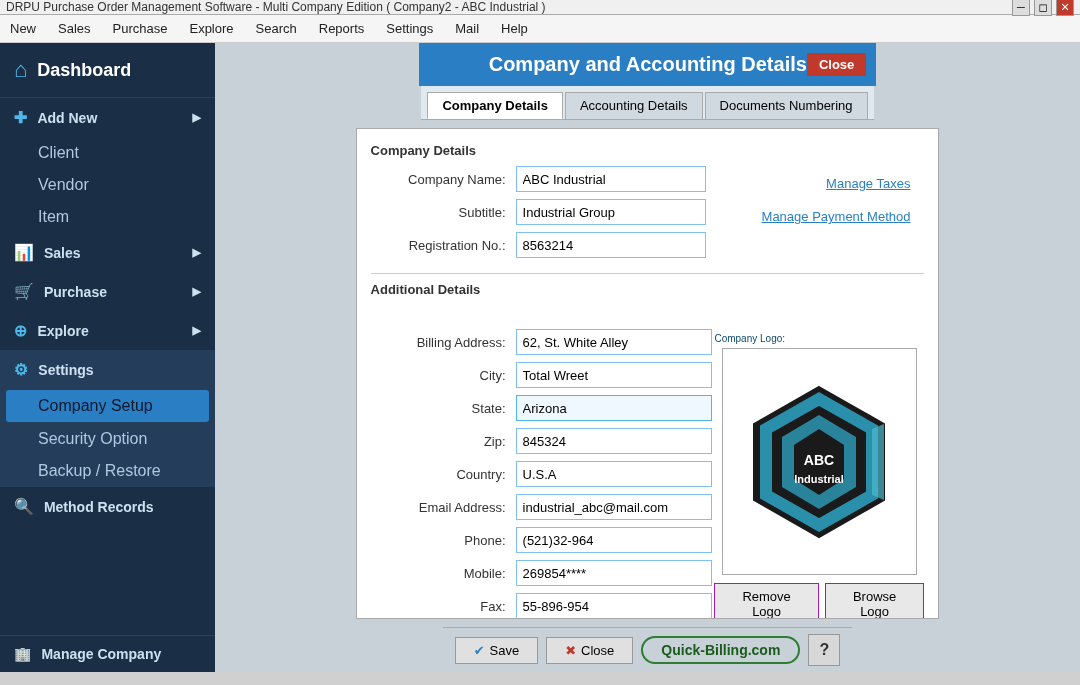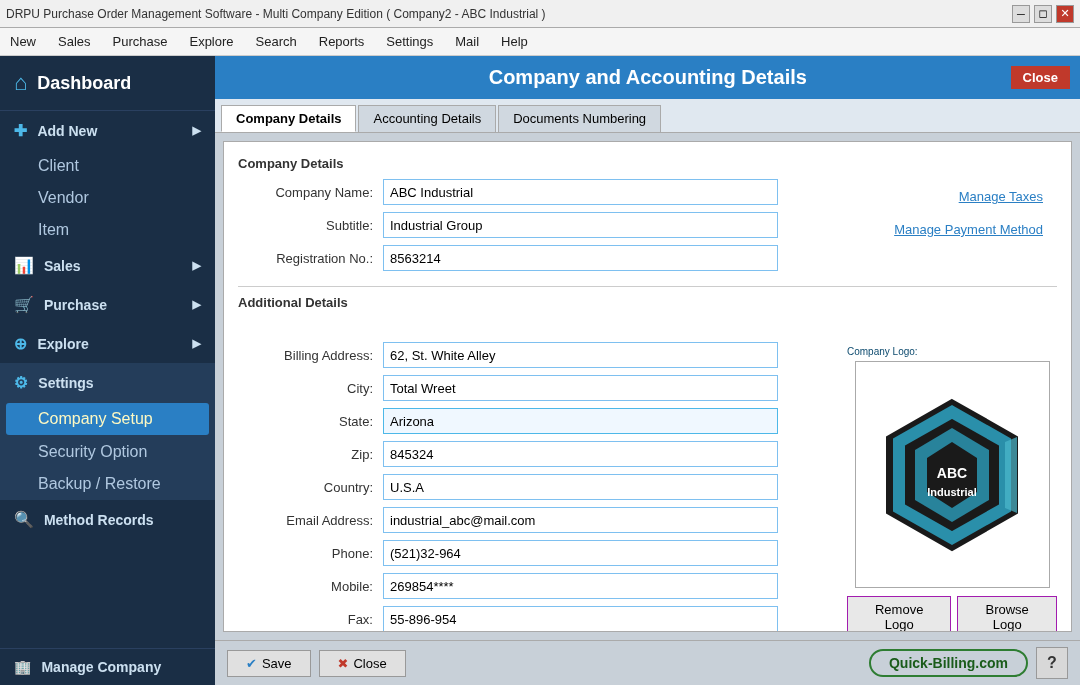--- a/index.html
+++ b/index.html
@@ -1,19 +1,19 @@
 <!DOCTYPE html>
 <html><head>
   <meta charset="utf-8">
   <style>
     * { box-sizing: border-box; margin: 0; padding: 0; }
     body { font-family: 'Segoe UI', Tahoma, Geneva, Verdana, sans-serif; font-size: 13px; background: #d0d0d0; width: 1080px; height: 685px; overflow: hidden; }
 
     
-    .title-bar { background: #f0f0f0; border-bottom: 1px solid #aaa; padding: 2px 6px; display: flex; align-items: center; justify-content: space-between; height: 28px; }
+    .title-bar { background: #f0f0f0; border-bottom: 1px solid #aaa; padding: 2px 6px; display: flex; align-items: center; justify-content: space-between; height: 15px; }
     .title-bar-left { font-size: 12px; color: #333; }
     .title-bar-controls { display: flex; gap: 4px; }
     .title-bar-btn { width: 18px; height: 18px; background: #ddd; border: 1px solid #999; font-size: 11px; display: flex; align-items: center; justify-content: center; cursor: pointer; }
     .title-bar-btn.close { background: #c0392b; color: white; }
 
     
     .menu-bar { background: #f5f5f5; border-bottom: 1px solid #ccc; padding: 3px 6px; display: flex; gap: 14px; height: 28px; align-items: center; }
     .menu-item { font-size: 13px; color: #222; cursor: pointer; padding: 2px 4px; }
 
     
@@ -21,27 +21,27 @@
 
     
     .sidebar { width: 215px; background: #1a2e45; color: white; display: flex; flex-direction: column; overflow: hidden; }
     .sidebar-header { background: #1a2e45; padding: 10px 14px; display: flex; align-items: center; gap: 10px; font-size: 18px; font-weight: bold; border-bottom: 1px solid #2a4060; height: 55px; }
     .sidebar-header-icon { font-size: 22px; color: #4db8e8; }
     .sidebar-section { padding: 0; }
     .sidebar-section-item { padding: 10px 14px; display: flex; align-items: center; gap: 10px; cursor: pointer; color: #cce0f0; font-size: 14px; font-weight: bold; }
     .sidebar-section-item .icon { font-size: 16px; color: #4db8e8; }
     .sidebar-section-item .arrow { margin-left: auto; font-size: 11px; }
     .sidebar-sub-item { padding: 7px 14px 7px 38px; color: #b0c8e0; font-size: 16px; cursor: pointer; }
-    .sidebar-sub-item.active { background: #2a7fc4; color: #fef9c3; border-radius: 3px; margin: 1px 6px; padding: 7px 8px 7px 32px; }
+    .sidebar-sub-item.active { background: #2a7fc4; color: #0f172a; border-radius: 3px; margin: 1px 6px; padding: 7px 8px 7px 32px; }
     .sidebar-settings-active { background: #243d5a; }
     .sidebar-footer { margin-top: auto; background: #1a2e45; border-top: 1px solid #2a4060; padding: 10px 14px; display: flex; align-items: center; gap: 10px; cursor: pointer; color: #cce0f0; font-size: 14px; font-weight: bold; }
     .sidebar-footer .icon { color: #4db8e8; }
 
     
-    .content-area { flex: 1; background: #c8d0d8; display: flex; flex-direction: column; }
+    .content-area { flex: 1; background: #c8d0d8; display: flex; flex-direction: column; align-items: center; }
     .content-header { background: #2a7fc4; color: white; text-align: center; font-size: 20px; font-weight: bold; padding: 10px; display: flex; align-items: center; justify-content: space-between; }
     .content-header-title { flex: 1; text-align: center; font-size: 20px; }
     .close-btn { background: #c0392b; color: white; padding: 4px 12px; font-size: 13px; font-weight: bold; cursor: pointer; border: none; }
 
     
     .tab-bar { background: #e0e8f0; border-bottom: 1px solid #aaa; display: flex; padding: 6px 6px 0 6px; gap: 2px; }
     .tab { padding: 5px 14px; cursor: pointer; font-size: 13px; border: 1px solid #aaa; background: #d0d8e0; border-bottom: none; }
     .tab.active { background: white; border-bottom: 1px solid white; font-weight: bold; }
 
     

